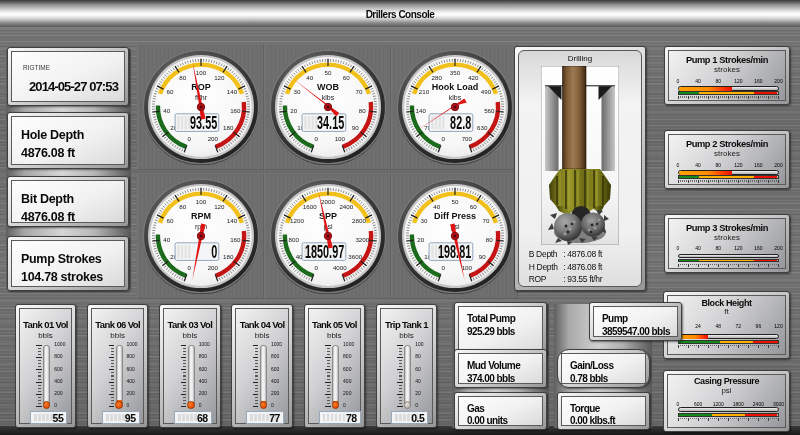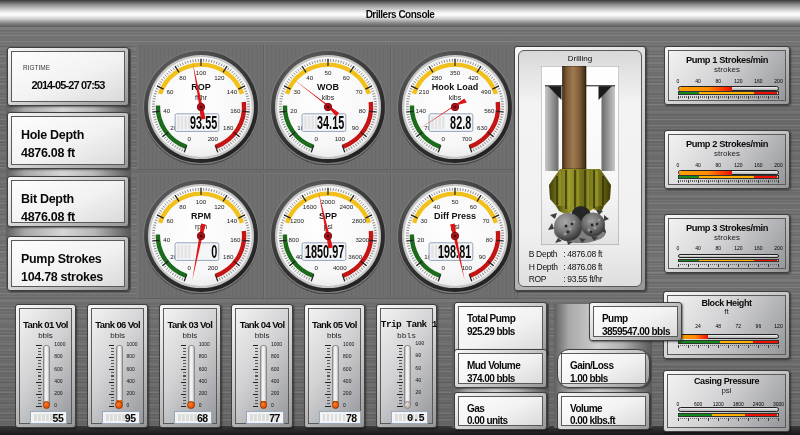--- a/index.html
+++ b/index.html
@@ -52,21 +52,21 @@
 </style></head><body>
 <div class="topbar">Drillers Console</div>
 <div class="botbar"></div>
 
 <div class="abs" style="left:6px;top:49px;width:125px;height:240px;background:linear-gradient(90deg,#5f5f5f,#a8a8a8 15%,#d5d5d5 45%,#b8b8b8 70%,#585858 100%)"></div>
 <div class="abs" style="left:452px;top:304px;width:97px;height:124px;background:linear-gradient(90deg,#5f5f5f,#a8a8a8 15%,#d0d0d0 45%,#b0b0b0 70%,#585858 100%)"></div>
 <div class="abs" style="left:554px;top:304px;width:98px;height:124px;background:linear-gradient(90deg,#5f5f5f,#a8a8a8 15%,#d0d0d0 45%,#b0b0b0 70%,#585858 100%)"></div>
 <div class="mp" style="left:7px;top:47px;width:122px;height:59px;">
     <div class="pin">
       <div style="position:absolute;left:11px;top:12px;font-size:6.5px;color:#3a3a3a">RIGTIME</div>
-      <div style="position:absolute;left:0;top:27px;width:100%;text-align:center;font-weight:bold;font-size:11px;letter-spacing:-0.9px;color:#0a0a0a">2014-05-27 07:53</div>
+      <div style="position:absolute;left:17px;top:27px;width:100%;text-align:left;font-weight:bold;font-size:13px;letter-spacing:-0.9px;color:#0a0a0a">2014-05-27 07:53</div>
     </div>
   </div>
 <div class="mp" style="left:7px;top:112px;width:122px;height:57px;">
     <div class="pin">
       <div class="lt" style="top:10.5px">Hole Depth</div>
       <div class="lt" style="top:29px">4876.08 ft</div>
     </div>
   </div>
 <div class="mp" style="left:7px;top:176px;width:122px;height:51px;">
     <div class="pin">
@@ -1387,21 +1387,21 @@
         <i style="left:7px"></i>
         <i style="left:11px"></i>
         <i style="left:15px"></i>
         <i style="left:19px"></i>
         <i style="left:23px"></i>
         <i style="left:27px"></i>
         <span style="font-size:10.5px">78</span>
       </div>
     </div>
   </div>
-<div class="mp" style="left:375.8px;top:303.7px;width:61.4px;height:124px;font-family:Liberation Mono, monospace;">
+<div class="mp" style="left:375.8px;top:303.7px;width:61.4px;height:124px;">
     <div class="pin tkin">
       <div class="tkt">Trip Tank 1</div>
       <div class="tku">bbls</div>
       <div class="tube" style="left:23.5px;top:36.5px;width:7px;height:61px"></div>
       <div class="tfill" style="left:24.5px;top:96.9px;width:5px;height:0.6px"></div>
       <div class="bulb pale" style="left:23.2px;top:92.5px"></div>
       <div class="tticks" style="left:18.5px;top:36.5px;height:62px"></div>
       <div class="tticksM" style="left:16.5px;top:36.5px;height:62px"></div>
       <div class="tlab" style="left:34.5px;top:94.5px">0</div>
       <div class="tlab" style="left:34.5px;top:82.3px">20</div>
@@ -1435,26 +1435,26 @@
   </div>
 <div class="mp" style="left:454px;top:349.3px;width:93px;height:38.5px;">
     <div class="pin">
       <div class="vt" style="top:6px">Mud Volume</div>
       <div class="vt" style="top:18.5px">374.00 bbls</div>
     </div>
   </div>
 <div class="mp" style="left:557px;top:349.3px;width:93px;height:38.5px;border-radius:12px;">
     <div class="pin">
       <div class="vt" style="top:6px">Gain/Loss</div>
-      <div class="vt" style="top:18.5px">1.00 bbls</div>
+      <div class="vt" style="top:18.5px">0.78 bbls</div>
     </div>
   </div>
 <div class="mp" style="left:454px;top:391.7px;width:93px;height:38.5px;">
     <div class="pin">
       <div class="vt" style="top:6px">Gas</div>
       <div class="vt" style="top:18.5px">0.00 units</div>
     </div>
   </div>
 <div class="mp" style="left:557px;top:391.7px;width:93px;height:38.5px;">
     <div class="pin">
-      <div class="vt" style="top:6px">Volume</div>
+      <div class="vt" style="top:6px">Torque</div>
       <div class="vt" style="top:18.5px">0.00 klbs.ft</div>
     </div>
   </div>
 </body></html>

